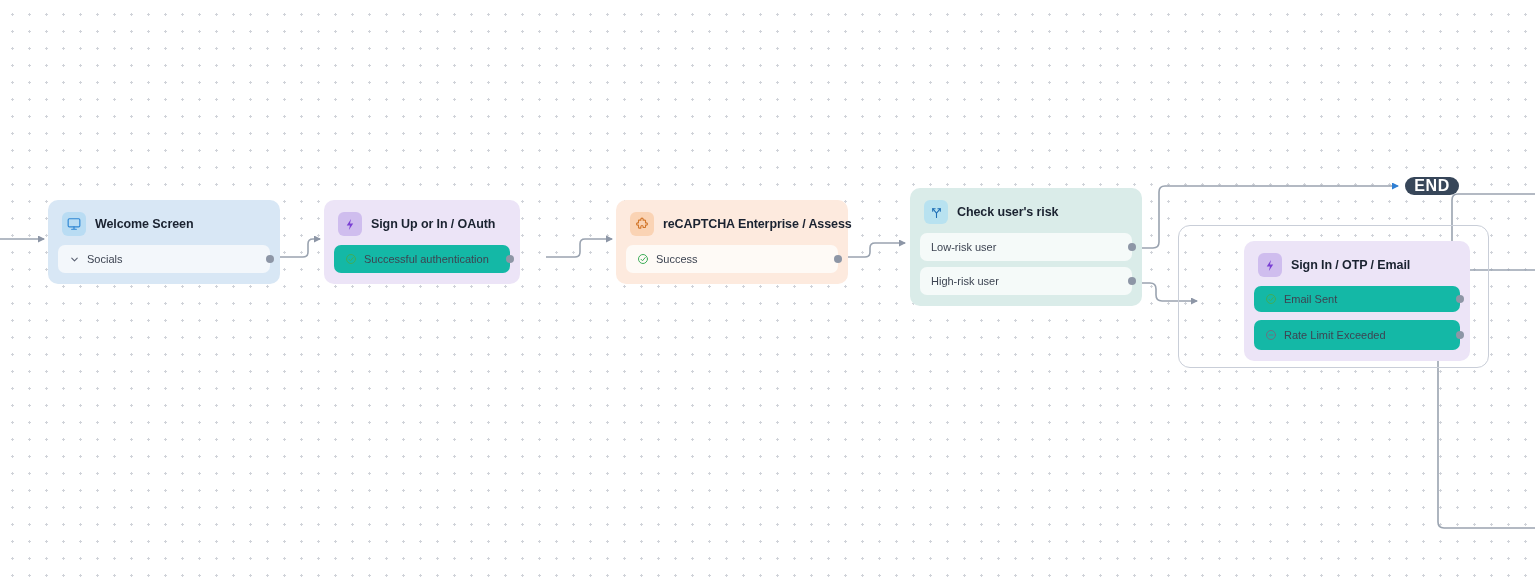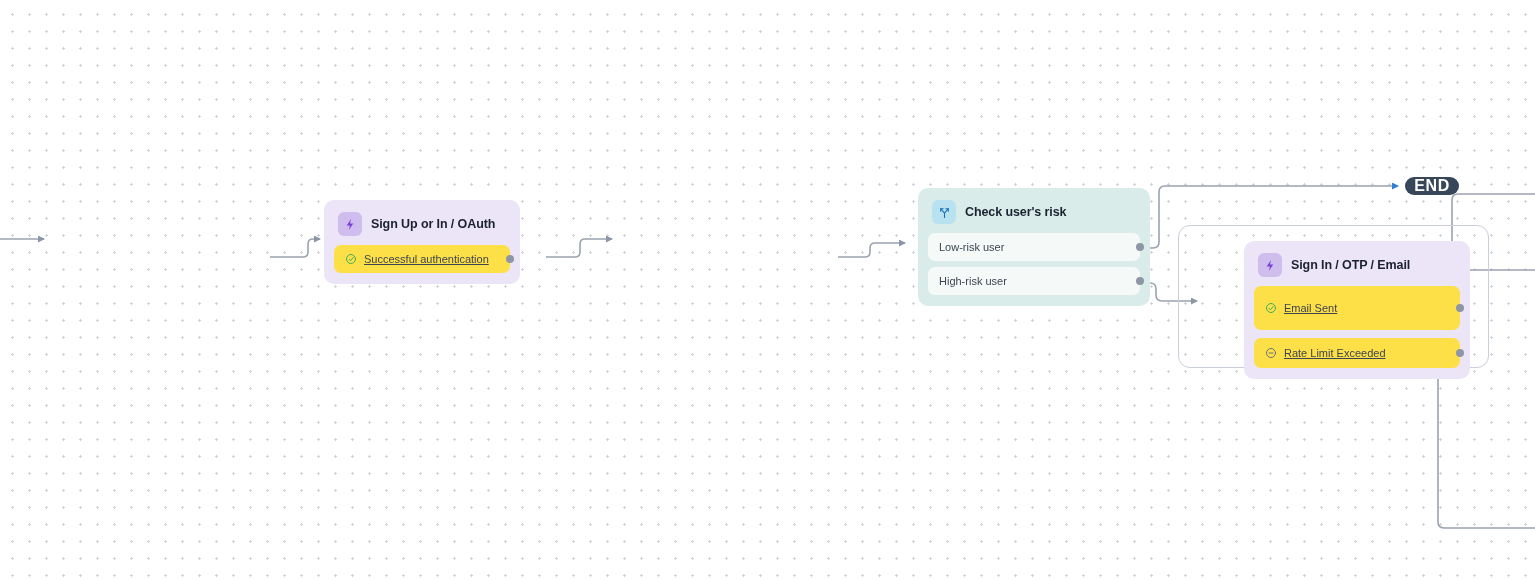--- a/index.html
+++ b/index.html
@@ -85,21 +85,21 @@
     border-radius: 50%;
     background: #8d96a6;
   }
 
   
   .theme-blue   { background: #d8e7f5; }
   .theme-blue   .port-row { background: #f3f7fb; }
   .theme-blue   .node-icon { background: #b9dcf3; }
 
   .theme-purple { background: #ece4f7; }
-  .theme-purple .port-row { background: #fde047; text-decoration: underline; }
+  .theme-purple .port-row { background: #14b8a6; }
   .theme-purple .node-icon { background: #cfbdee; }
 
   .theme-orange { background: #fdeade; }
   .theme-orange .port-row { background: #fefaf6; }
   .theme-orange .node-icon { background: #fad3b4; }
 
   .theme-teal   { background: #daece9; }
   .theme-teal   .port-row { background: #f5faf9; }
   .theme-teal   .node-icon { background: #b8e2f0; }
 
@@ -165,20 +165,40 @@
       <path d="M1419,337 L1432,337 Q1438,337 1438,343 L1438,522 Q1438,528 1444,528 L1535,528"></path>
 
       <path d="M1452,270 L1535,270"></path>
     </g>
   </svg>
 
   <div id="end-badge">
     <span>END</span>
   </div>
 
+  <div class="node theme-blue" style="left:48px; top:200px; width:232px;">
+    <div class="node-header">
+      <span class="node-icon">
+        <svg class="svg-ico" width="14" height="14" viewBox="0 0 24 24" fill="none" stroke="#2f86d4" stroke-width="2" stroke-linecap="round" stroke-linejoin="round">
+          <rect x="2" y="3" width="20" height="14" rx="2"></rect>
+          <path d="M8 21h8M12 17v4"></path>
+        </svg>
+      </span>
+      <span class="node-title">Welcome Screen</span>
+    </div>
+    <div class="port-row">
+      <span>
+        <svg class="svg-ico" width="11" height="11" viewBox="0 0 24 24" fill="none" stroke="#5a6172" stroke-width="2.4" stroke-linecap="round" stroke-linejoin="round">
+          <polyline points="6 9 12 15 18 9"></polyline>
+        </svg>
+      </span>
+      <span>Socials</span>
+      <span class="port-dot"></span>
+    </div>
+  </div>
 
   <div class="node theme-purple" style="left:324px; top:200px; width:196px;">
     <div class="node-header">
       <span class="node-icon">
         <svg class="svg-ico" width="13" height="13" viewBox="0 0 24 24" fill="#7a3fd4" stroke="none">
           <path d="M13 2 L5 14 h6 l-2 8 8-12 h-6 z"></path>
         </svg>
       </span>
       <span class="node-title">Sign Up or In / OAuth</span>
     </div>
@@ -187,22 +207,42 @@
         <svg class="svg-ico" width="12" height="12" viewBox="0 0 24 24" fill="none" stroke="#3fae5a" stroke-width="2" stroke-linecap="round" stroke-linejoin="round">
           <circle cx="12" cy="12" r="9"></circle>
           <polyline points="8 12.5 11 15.5 16.5 9"></polyline>
         </svg>
       </span>
       <span>Successful authentication</span>
       <span class="port-dot"></span>
     </div>
   </div>
 
-
-  <div class="node theme-teal" style="left:910px; top:188px; width:232px;margin-left:8px;">
+  <div class="node theme-orange" style="left:616px; top:200px; width:232px;">
+    <div class="node-header">
+      <span class="node-icon">
+        <svg class="svg-ico" width="14" height="14" viewBox="0 0 24 24" fill="none" stroke="#d2762a" stroke-width="1.9" stroke-linejoin="round">
+          <path d="M10 4 a2 2 0 0 1 4 0 v1.4 h3.2 a0.8 0.8 0 0 1 0.8 0.8 V10 h1.4 a2 2 0 0 1 0 4 H18 v3.2 a0.8 0.8 0 0 1 -0.8 0.8 H14 v-1.4 a2 2 0 0 0 -4 0 V19 H6.8 a0.8 0.8 0 0 1 -0.8 -0.8 V14 H4.6 a2 2 0 0 1 0 -4 H6 V6.2 a0.8 0.8 0 0 1 0.8 -0.8 H10 z"></path>
+        </svg>
+      </span>
+      <span class="node-title">reCAPTCHA Enterprise / Assess</span>
+    </div>
+    <div class="port-row">
+      <span>
+        <svg class="svg-ico" width="12" height="12" viewBox="0 0 24 24" fill="none" stroke="#3fae5a" stroke-width="2" stroke-linecap="round" stroke-linejoin="round">
+          <circle cx="12" cy="12" r="9"></circle>
+          <polyline points="8 12.5 11 15.5 16.5 9"></polyline>
+        </svg>
+      </span>
+      <span>Success</span>
+      <span class="port-dot"></span>
+    </div>
+  </div>
+
+  <div class="node theme-teal" style="left:910px; top:188px; width:232px;">
     <div class="node-header">
       <span class="node-icon">
         <svg class="svg-ico" width="13" height="13" viewBox="0 0 24 24" fill="none" stroke="#1f6fb5" stroke-width="2" stroke-linecap="round" stroke-linejoin="round">
           <path d="M12 21 V13 L5 5"></path>
           <path d="M12 13 L19 5"></path>
           <polyline points="5 9.5 5 5 9.5 5"></polyline>
           <polyline points="14.5 5 19 5 19 9.5"></polyline>
         </svg>
       </span>
       <span class="node-title">Check user's risk</span>
@@ -221,21 +261,21 @@
 
   <div class="node theme-purple" style="left:1199px; top:241px; width:226px;margin-left:45px;">
     <div class="node-header">
       <span class="node-icon">
         <svg class="svg-ico" width="13" height="13" viewBox="0 0 24 24" fill="#7a3fd4" stroke="none">
           <path d="M13 2 L5 14 h6 l-2 8 8-12 h-6 z"></path>
         </svg>
       </span>
       <span class="node-title">Sign In / OTP / Email</span>
     </div>
-    <div class="port-row" style="height:44px; margin-bottom:8px;">
+    <div class="port-row" style="height:26px; margin-bottom:8px;">
       <span>
         <svg class="svg-ico" width="12" height="12" viewBox="0 0 24 24" fill="none" stroke="#3fae5a" stroke-width="2" stroke-linecap="round" stroke-linejoin="round">
           <circle cx="12" cy="12" r="9"></circle>
           <polyline points="8 12.5 11 15.5 16.5 9"></polyline>
         </svg>
       </span>
       <span>Email Sent</span>
       <span class="port-dot"></span>
     </div>
     <div class="port-row" style="height:30px;">

